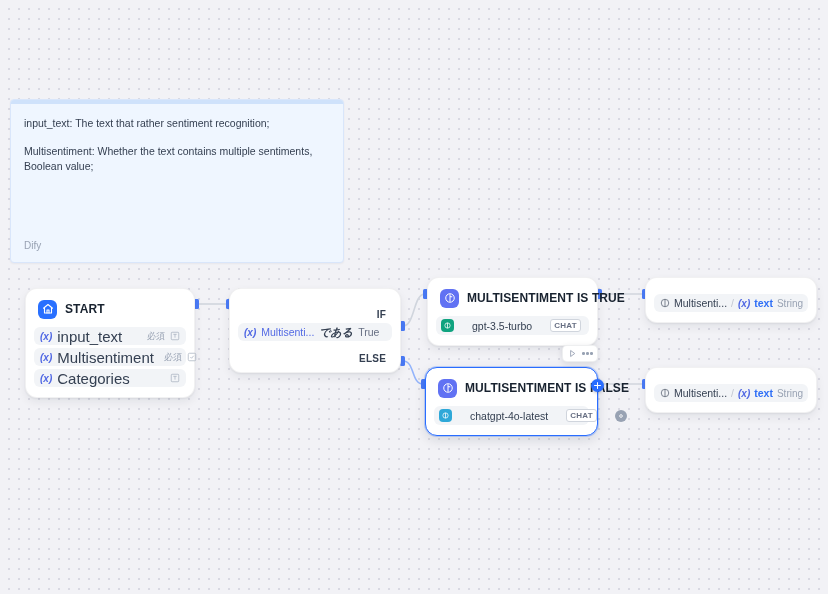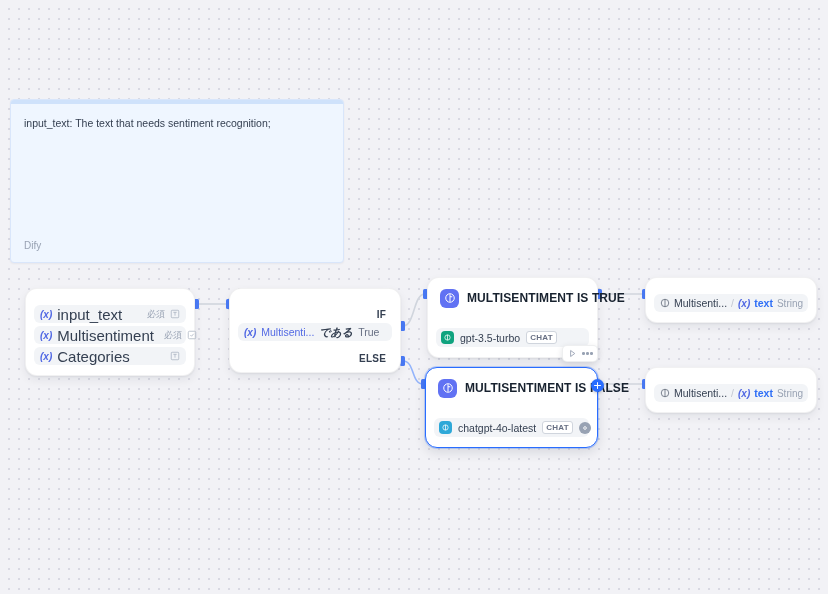--- a/index.html
+++ b/index.html
@@ -82,23 +82,23 @@
     height: 18px; padding: 0 6px; margin: 3px 0;
   }
   .cond-var { color: #536ae4; font-size: 10.5px; white-space: nowrap; }
   .cond-op { color: #354052; font-size: 11px; font-weight: bold; font-style: italic; }
   .cond-val { color: #676f83; font-size: 10.5px; }
 
   
   #node-llm-true  { left: 427px; top: 277px; width: 171px; }
   #node-llm-false { left: 425px; top: 367px; width: 173px; }
   .model-row {
-    display: flex; align-items: center; gap: 6px;
+    display: flex; align-items: center; gap: 18px;
     background: #f2f4f7; border-radius: 6px;
-    height: 19px; padding: 0 5px; margin-top: 12px;
+    height: 19px; padding: 0 5px;
   }
   .model-ico { width: 13px; height: 13px; border-radius: 4px; flex: 0 0 auto; }
   .model-name { font-size: 10.5px; color: #354052; white-space: nowrap; }
   .chip {
     font-size: 8px; font-weight: bold; color: #676f83;
     border: 1px solid #d0d5dd; border-radius: 3px;
     padding: 1px 3px; background: #fff; letter-spacing: .3px;
   }
   .eye {
     width: 12px; height: 12px; border-radius: 50%;
@@ -197,26 +197,37 @@
   <div class="handle" style="left:400px;top:356px;"></div>
   <div class="handle" style="left:423px;top:289px;"></div>
   <div class="handle" style="left:597px;top:289px;"></div>
   <div class="handle" style="left:642px;top:289px;"></div>
   <div class="handle" style="left:421px;top:379px;"></div>
   <div class="handle" style="left:642px;top:379px;"></div>
 
   <div id="note">
     <div class="note-bar"></div>
     <div class="note-body">
-      <div class="note-p">input_text: The text that needs sentiment recognition;</div>
+      <div class="note-p">input_text: The text that rather sentiment recognition;</div>
+      <div class="note-p">Multisentiment: Whether the text contains multiple sentiments, Boolean value;</div>
     </div>
     <div class="note-author">Dify</div>
   </div>
 
   <div class="node" id="node-start">
+    <div class="node-head">
+      <span class="nicon" style="background:#2970ff;">
+        <svg width="12" height="12" viewBox="0 0 24 24" fill="none" stroke="#fff" stroke-width="2.2" stroke-linecap="round" stroke-linejoin="round">
+          <path d="M3 10.5L12 3l9 7.5"></path>
+            <path d="M5 10v10h14V10"></path>
+            <path d="M10 20v-6h4v6"></path>
+        </svg>
+      </span>
+      <span class="node-title">START</span>
+    </div>
     <div class="node-body">
 
       <div class="varrow">
         <span class="vx">(x)</span>
         <span class="vname">input_text</span>
         <span class="vspacer"></span>
         <span class="req">必須</span>
         <svg class="tyico" viewBox="0 0 24 24" fill="none" stroke="#98a2b3" stroke-width="2">
           <rect x="3" y="3" width="18" height="18" rx="2"></rect>
             <path d="M8 8h8M12 8v8"></path>

